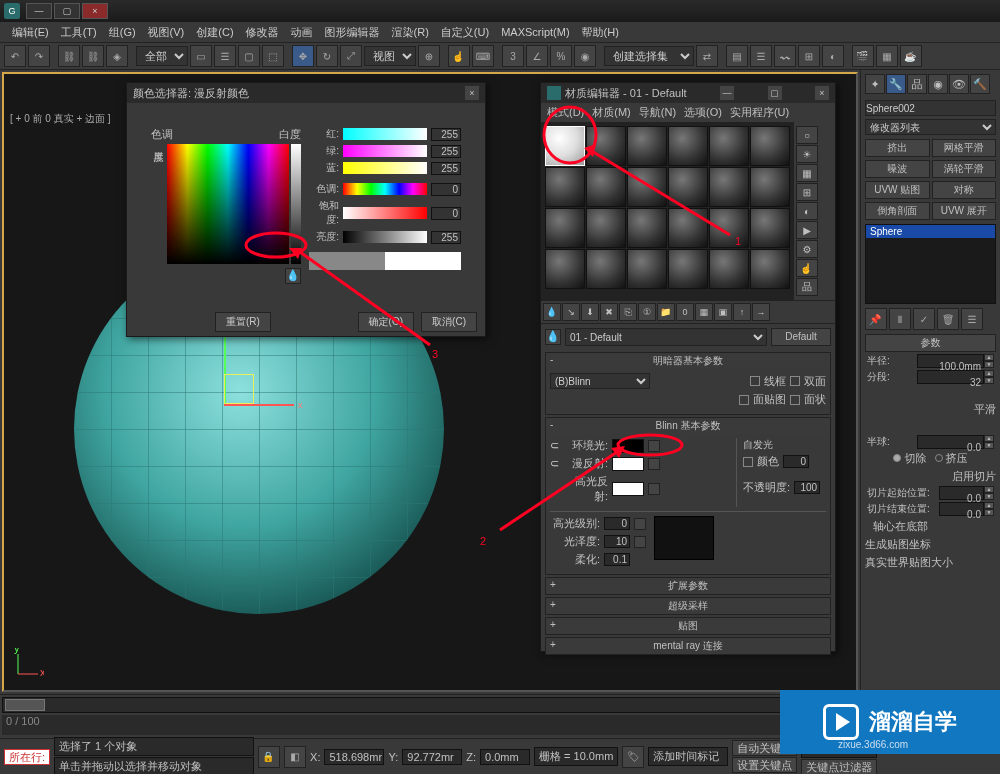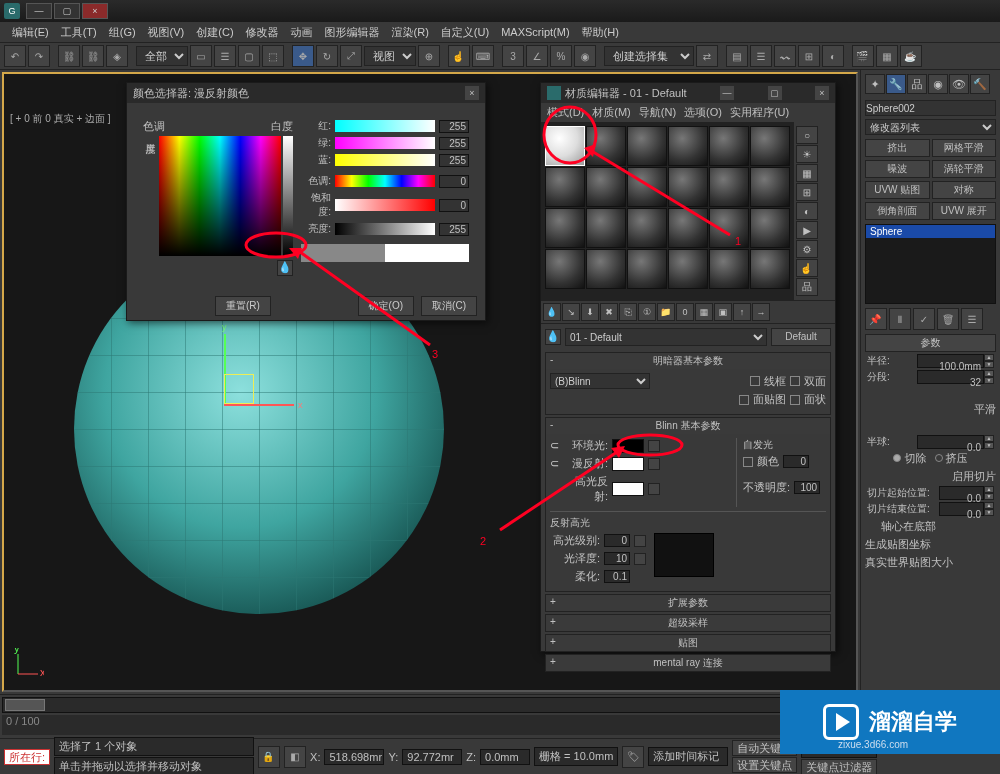--- a/index.html
+++ b/index.html
@@ -41,21 +41,21 @@
 .sidepanel .spin .arr div { height:7px; background:#555; border:1px solid #222; font-size:5px; line-height:5px; text-align:center;}
 .stack { background:#1a1a1a; border:1px solid #111; height:80px; margin:4px 0; }
 .stack .item { background:#1a4aa8; color:#fff; padding:1px 4px; font-size:10px;}
 .rollout-hdr { background:#444; text-align:center; font-size:10px; padding:1px; margin-top:4px; border:1px solid #222;}
 
 
 .dialog { position: absolute; background: #393939; border: 1px solid #1a1a1a; box-shadow: 2px 2px 8px rgba(0,0,0,0.6); }
 .dialog .dtitle { height: 20px; background: #2a2a2a; display: flex; align-items: center; padding: 0 6px; font-size: 11px; }
 .dialog .dtitle .x { margin-left: auto; width:14px;height:14px;background:#444;display:flex;align-items:center;justify-content:center;font-size:9px;}
 .colorpicker { left: 126px; top: 82px; width: 360px; }
-.cp-body { padding: 16px; display:flex; gap:8px; }
+.cp-body { padding: 24px; display:flex; gap:8px; }
 .cp-hue { width:150px; }
 .cp-hue .lbl { display:flex; justify-content:space-between; font-size:10px; margin-bottom:2px;}
 .cp-hue .grad { width:140px; height:120px; background: linear-gradient(to bottom, rgba(0,0,0,0) 0%, #000 100%), linear-gradient(to right, #f00,#ff0,#0f0,#0ff,#00f,#f0f,#f00); position:relative;}
 .cp-hue .bar { width:12px; height:120px; background: linear-gradient(#fff,#000); display:inline-block; vertical-align:top;}
 .cp-hue .ctrl { display:flex; margin-top:4px; gap:4px;}
 .cp-rgb { flex:1; }
 .cp-rgb .r { display:flex; align-items:center; gap:4px; margin-bottom:3px; }
 .cp-rgb .r label { width:30px; font-size:10px; text-align:right;}
 .cp-rgb .r .bar { flex:1; height:12px; }
 .cp-rgb .r .val { width:30px; background:#333; border:1px solid #111; font-size:10px; text-align:right; padding:0 2px;}
@@ -298,21 +298,21 @@
         </div>
       </div>
     <div class="spin">
         <label style="width:72px">切片结束位置:</label>
         <div class="val">0.0</div>
         <div class="arr">
           <div>▲</div>
           <div>▼</div>
         </div>
       </div>
-    <div style="font-size:10px;margin:3px 16px"><span class="chk"></span> <span>轴心在底部</span></div>
+    <div style="font-size:10px;margin:3px 8px"><span class="chk"></span> <span>轴心在底部</span></div>
     <div style="font-size:10px;margin:3px 0"><span class="chk" style="background:#aaa"></span> <span>生成贴图坐标</span></div>
     <div style="font-size:10px;margin:3px 0"><span class="chk"></span> <span>真实世界贴图大小</span></div>
   </div>
 </div>
 
 <div class="dialog colorpicker">
   <div class="dtitle">
       <span>颜色选择器: 漫反射颜色</span>
       <div class="x">×</div>
     </div>
@@ -507,21 +507,20 @@
           <div style="height:8px"></div>
           <div class="line">
               <span>不透明度:</span>
               <div class="spin2">
                 <div class="v">100</div>
               </div>
             </div>
         </div>
       </div>
       <hr>
-      <div style="font-size:10px;margin-bottom:3px">反射高光</div>
       <div style="display:flex;gap:8px">
         <div>
           <div class="line">
               <label style="width:50px">高光级别:</label>
               <div class="spin2">
                 <div class="v">0</div>
               </div>
               <div style="width:12px;height:12px;background:#444;border:1px solid #222"></div>
             </div>
           <div class="line">

